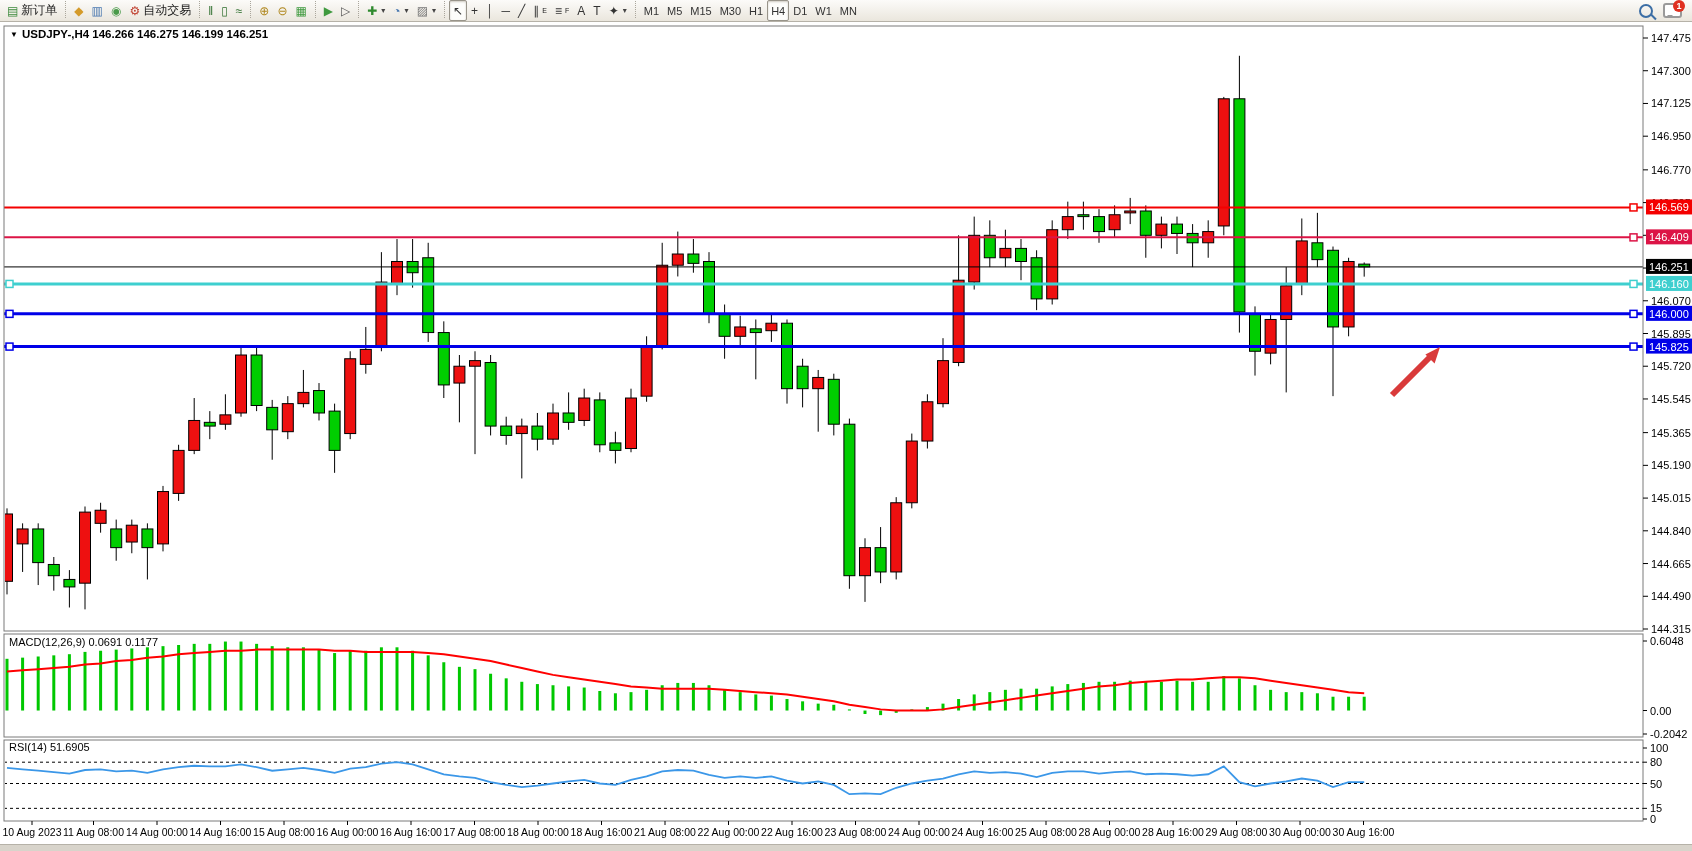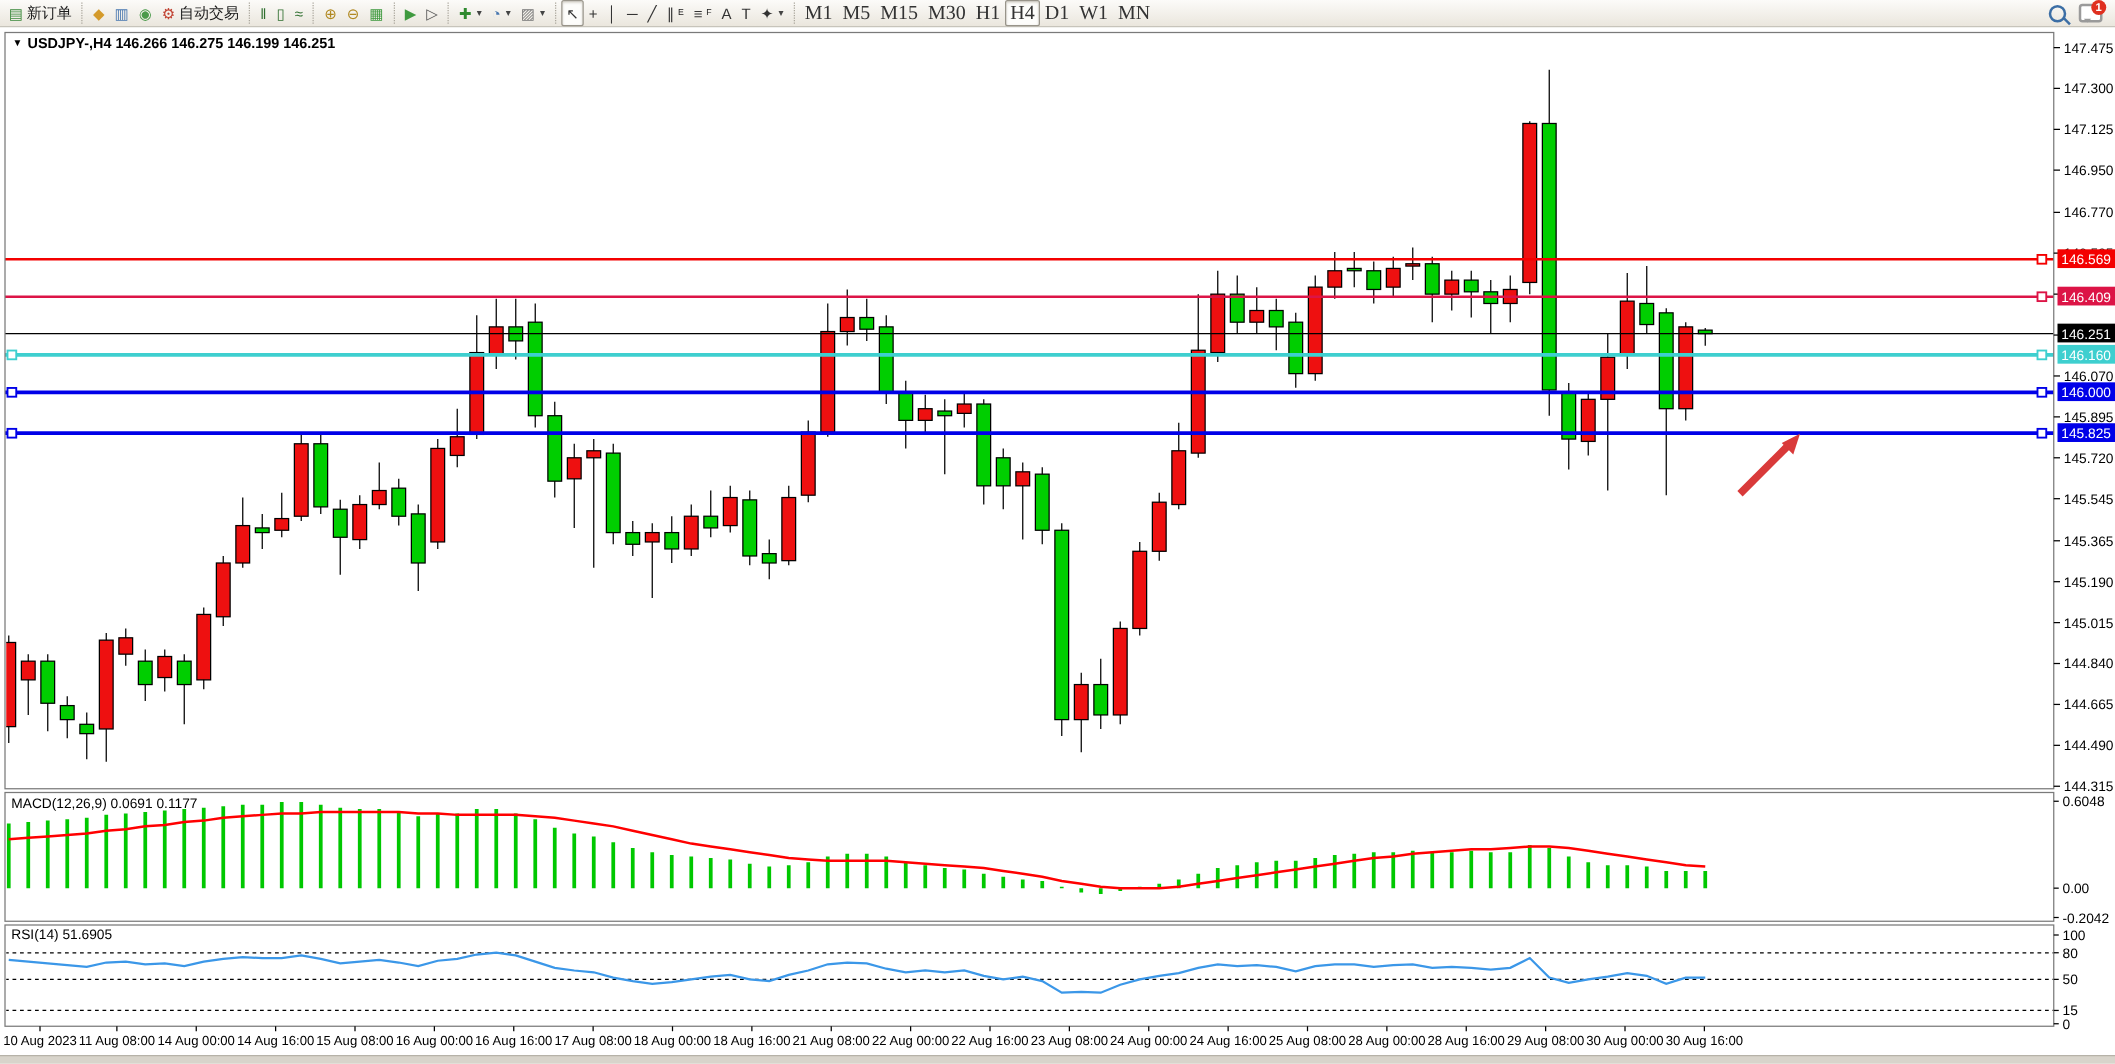--- a/index.html
+++ b/index.html
@@ -6,21 +6,21 @@
     background:#fff;font-family:"Liberation Sans",sans-serif;}
   
   #toolbar{height:21px;display:flex;align-items:center;padding:0 3px;gap:1px;
     background:linear-gradient(#fcfbf9,#eae6dd);border-bottom:1px solid #b6b2a8;}
   .tb-btn{height:19px;display:inline-flex;align-items:center;gap:3px;padding:0 3px;
     border:1px solid transparent;border-radius:2px;font-size:12px;color:#1a1a1a;white-space:nowrap;}
   .tb-btn.active{background:#fdfdfb;border-color:#98948a;box-shadow:inset 0 1px 2px #cfcbc2;}
   .glyph{font-size:12px;line-height:1;}
   .dd{font-size:8px;color:#444;margin-left:1px;}
   .tb-sep{width:1px;height:16px;border-left:1px dotted #aaa69c;margin:0 4px;}
-  .tf .lbl{font-size:16px;color:#333;font-family:Liberation Serif, serif;}
+  .tf .lbl{font-size:11px;color:#333;}
   #tb-right{margin-left:auto;display:flex;align-items:center;gap:10px;padding-right:8px;}
   .search-icon{width:10px;height:10px;border:2px solid #3c6ea5;border-radius:50%;position:relative;}
   .search-icon::after{content:"";position:absolute;width:7px;height:2px;background:#3c6ea5;
     transform:rotate(45deg);right:-6px;bottom:-2px;}
   .chat-wrap{position:relative;width:18px;height:14px;}
   .chat-icon{width:15px;height:11px;border:2px solid #9a9a9a;border-radius:3px;background:#fff;
     position:absolute;left:0;bottom:0;}
   .chat-icon::after{content:"";position:absolute;left:2px;bottom:-5px;border:3px solid transparent;
     border-top-color:#9a9a9a;}
   .chat-badge{position:absolute;top:-4px;right:-4px;min-width:12px;height:12px;border-radius:7px;

